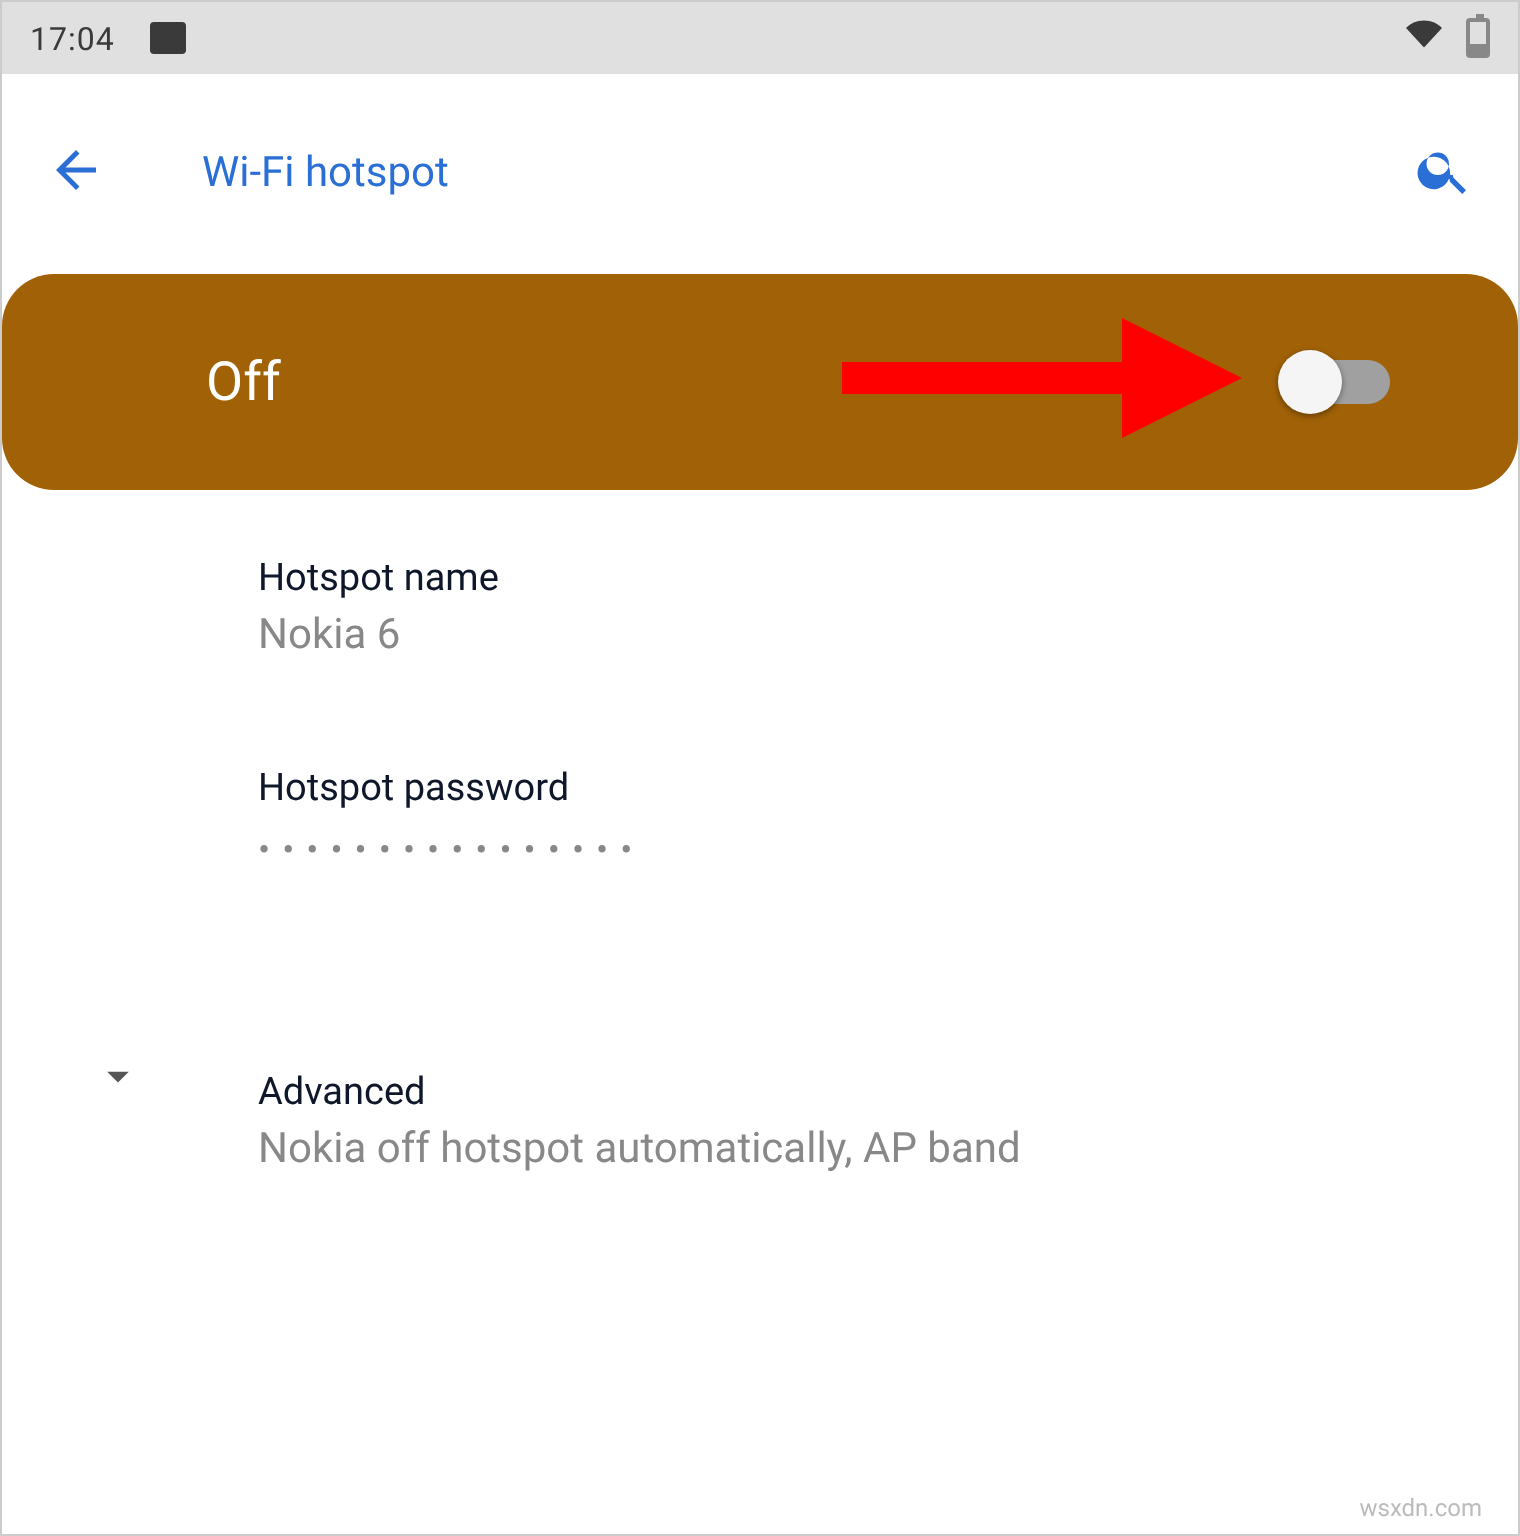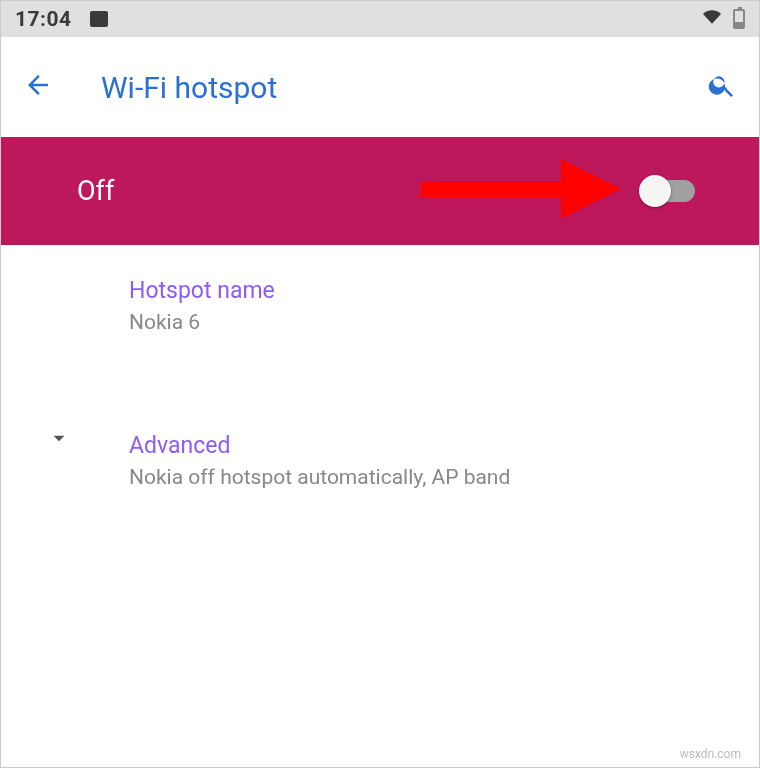--- a/index.html
+++ b/index.html
@@ -15,21 +15,21 @@
     .status-bar {
       height: 36px;
       background: #e0e0e0;
       display: flex;
       align-items: center;
       justify-content: space-between;
       padding: 0 14px;
       color: #3a3a3a;
     }
     .status-left { display: flex; align-items: center; gap: 18px; }
-    .status-time { font-size: 21px; font-weight: 700; letter-spacing: 0.5px; }
+    .status-time { font-size: 16px; font-weight: 400; letter-spacing: 0.5px; }
     .status-right { display: flex; align-items: center; gap: 10px; }
     .pic-icon {
       width: 18px; height: 16px;
       border: 2px solid #3a3a3a;
       border-radius: 2px;
       position: relative;
       background: #3a3a3a;
     }
     .wifi-status svg { width: 22px; height: 18px; }
     .battery-status { width: 12px; height: 20px; border: 2px solid #888; border-radius: 2px; position: relative; }
@@ -39,35 +39,36 @@
     
     .app-bar {
       height: 100px;
       display: flex;
       align-items: center;
       padding: 0 22px;
       gap: 48px;
     }
     .back-btn svg { width: 30px; height: 30px; }
     .page-title {
-      font-size: 30px;
+      font-size: 21px;
       color: #2a6fd6;
       flex: 1;
     }
     .search-btn svg { width: 30px; height: 30px; }
 
     
     .toggle-row {
       height: 108px;
-      background: #be185d;
-      display: flex;
-      align-items: center;
-      padding-left: 76px;
+      background: #a16207;
+      display: flex;
+      align-items: center;
+      padding-left: 102px;
       padding-right: 64px;
       position: relative;
+      border-radius: 26px;
     }
     .toggle-label {
       color: #fff;
       font-size: 27px;
       flex: 1;
     }
     .switch {
       width: 52px; height: 22px;
       background: #a0a0a0;
       border-radius: 11px;
@@ -88,22 +89,22 @@
       transform: translateY(-50%);
     }
 
     
     .settings-list { padding: 6px 0; }
     .list-item {
       padding: 26px 0 26px 128px;
       cursor: pointer;
     }
     .item-title {
-      font-size: 23px;
-      color: #8b5cf6;
+      font-size: 19px;
+      color: #0f172a;
       margin-bottom: 6px;
     }
     .item-sub {
       font-size: 21px;
       color: #888;
     }
     .item-dots {
       font-size: 18px;
       color: #888;
       letter-spacing: 6px;
@@ -170,20 +171,24 @@
 </div>
 
 <div class="settings-list">
 
   <div class="list-item">
     <div class="item-title">Hotspot name</div>
     <div class="item-sub">Nokia 6</div>
   </div>
 
 
+  <div class="list-item">
+    <div class="item-title">Hotspot password</div>
+    <div class="item-dots">••••••••••••••••</div>
+  </div>
 
   <div class="adv-item">
     <span class="adv-chevron">
       <svg viewBox="0 0 24 24">
           <path fill="#555" d="M7 10l5 5 5-5z"></path>
         </svg>
     </span>
     <div class="adv-text">
       <div class="item-title">Advanced</div>
       <div class="item-sub">Nokia off hotspot automatically, AP band</div>

